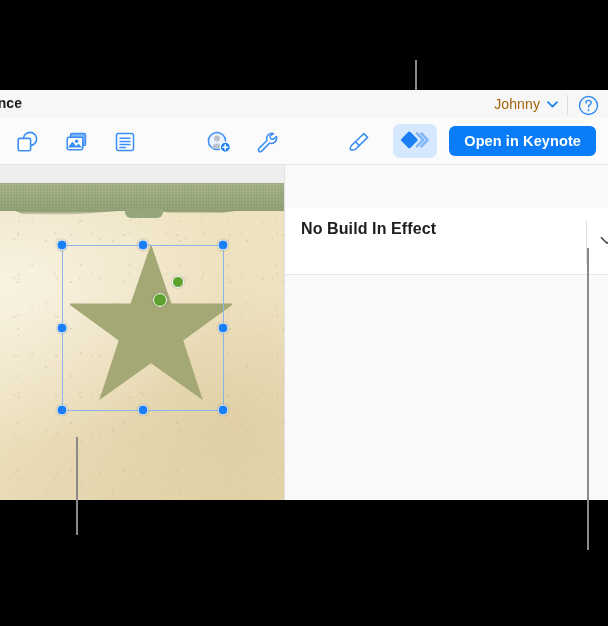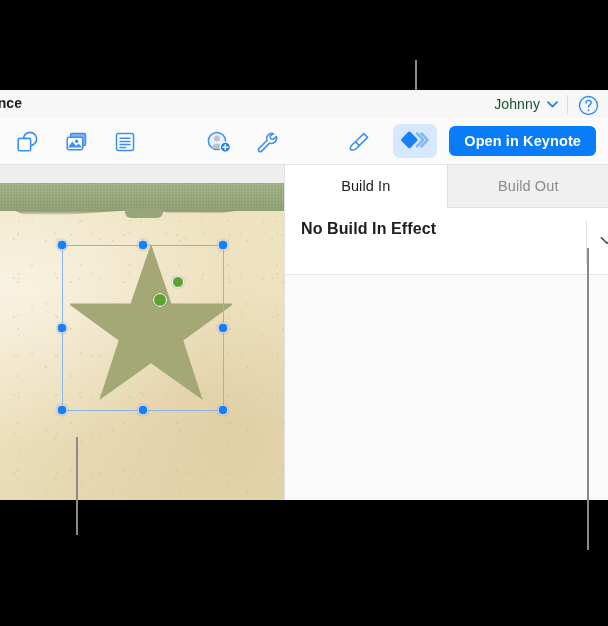--- a/index.html
+++ b/index.html
@@ -26,21 +26,21 @@
   }
   .doc-title {
     position: absolute; left: -26px; top: 5px;
     font-size: 14px; font-weight: 600; color: #1d1d1f;
     letter-spacing: .1px; white-space: nowrap;
   }
   .acct {
     position: absolute; right: 50px; top: 6px;
     display: flex; align-items: center; gap: 7px;
   }
-  .acct-name { font-size: 14px; color: #14532d; letter-spacing: .1px; }
+  .acct-name { font-size: 14px; color: #a16207; letter-spacing: .1px; }
   .chev-sm { width: 11px; height: 7px; }
   .divider-v {
     position: absolute; right: 40px; top: 5px;
     width: 1px; height: 20px; background: #dcdcdc;
   }
   .help-btn { position: absolute; right: 9px; top: 5px; width: 21px; height: 21px; }
 
   
   .toolbar {
     position: absolute; left: 0; top: 28px; width: 608px; height: 47px;
@@ -312,24 +312,20 @@
         <div class="handle" style="left:0;    top:165px;"></div>
         <div class="handle" style="left:81px; top:165px;"></div>
         <div class="handle" style="left:161px;top:165px;"></div>
 
         <div class="green-dot" style="left:116px; top:37px; width:12px; height:12px;"></div>
         <div class="green-dot" style="left:98px;  top:55px; width:14px; height:14px;"></div>
       </div>
     </div>
 
     <div class="panel">
-      <div class="tabs">
-        <div class="tab active">Build In</div>
-        <div class="tab inactive">Build Out</div>
-      </div>
 
       <div class="effect-row">
         <div class="effect-title">No Build In Effect</div>
         <div class="effect-sep"></div>
         <div class="effect-chev">
           <svg viewBox="0 0 16 11" width="16" height="11">
             <path d="M2.4 2.6 L8 8.2 L13.6 2.6" fill="none" stroke="#4a4a4a" stroke-width="1.5" stroke-linecap="round" stroke-linejoin="round"></path>
           </svg>
         </div>
       </div>

